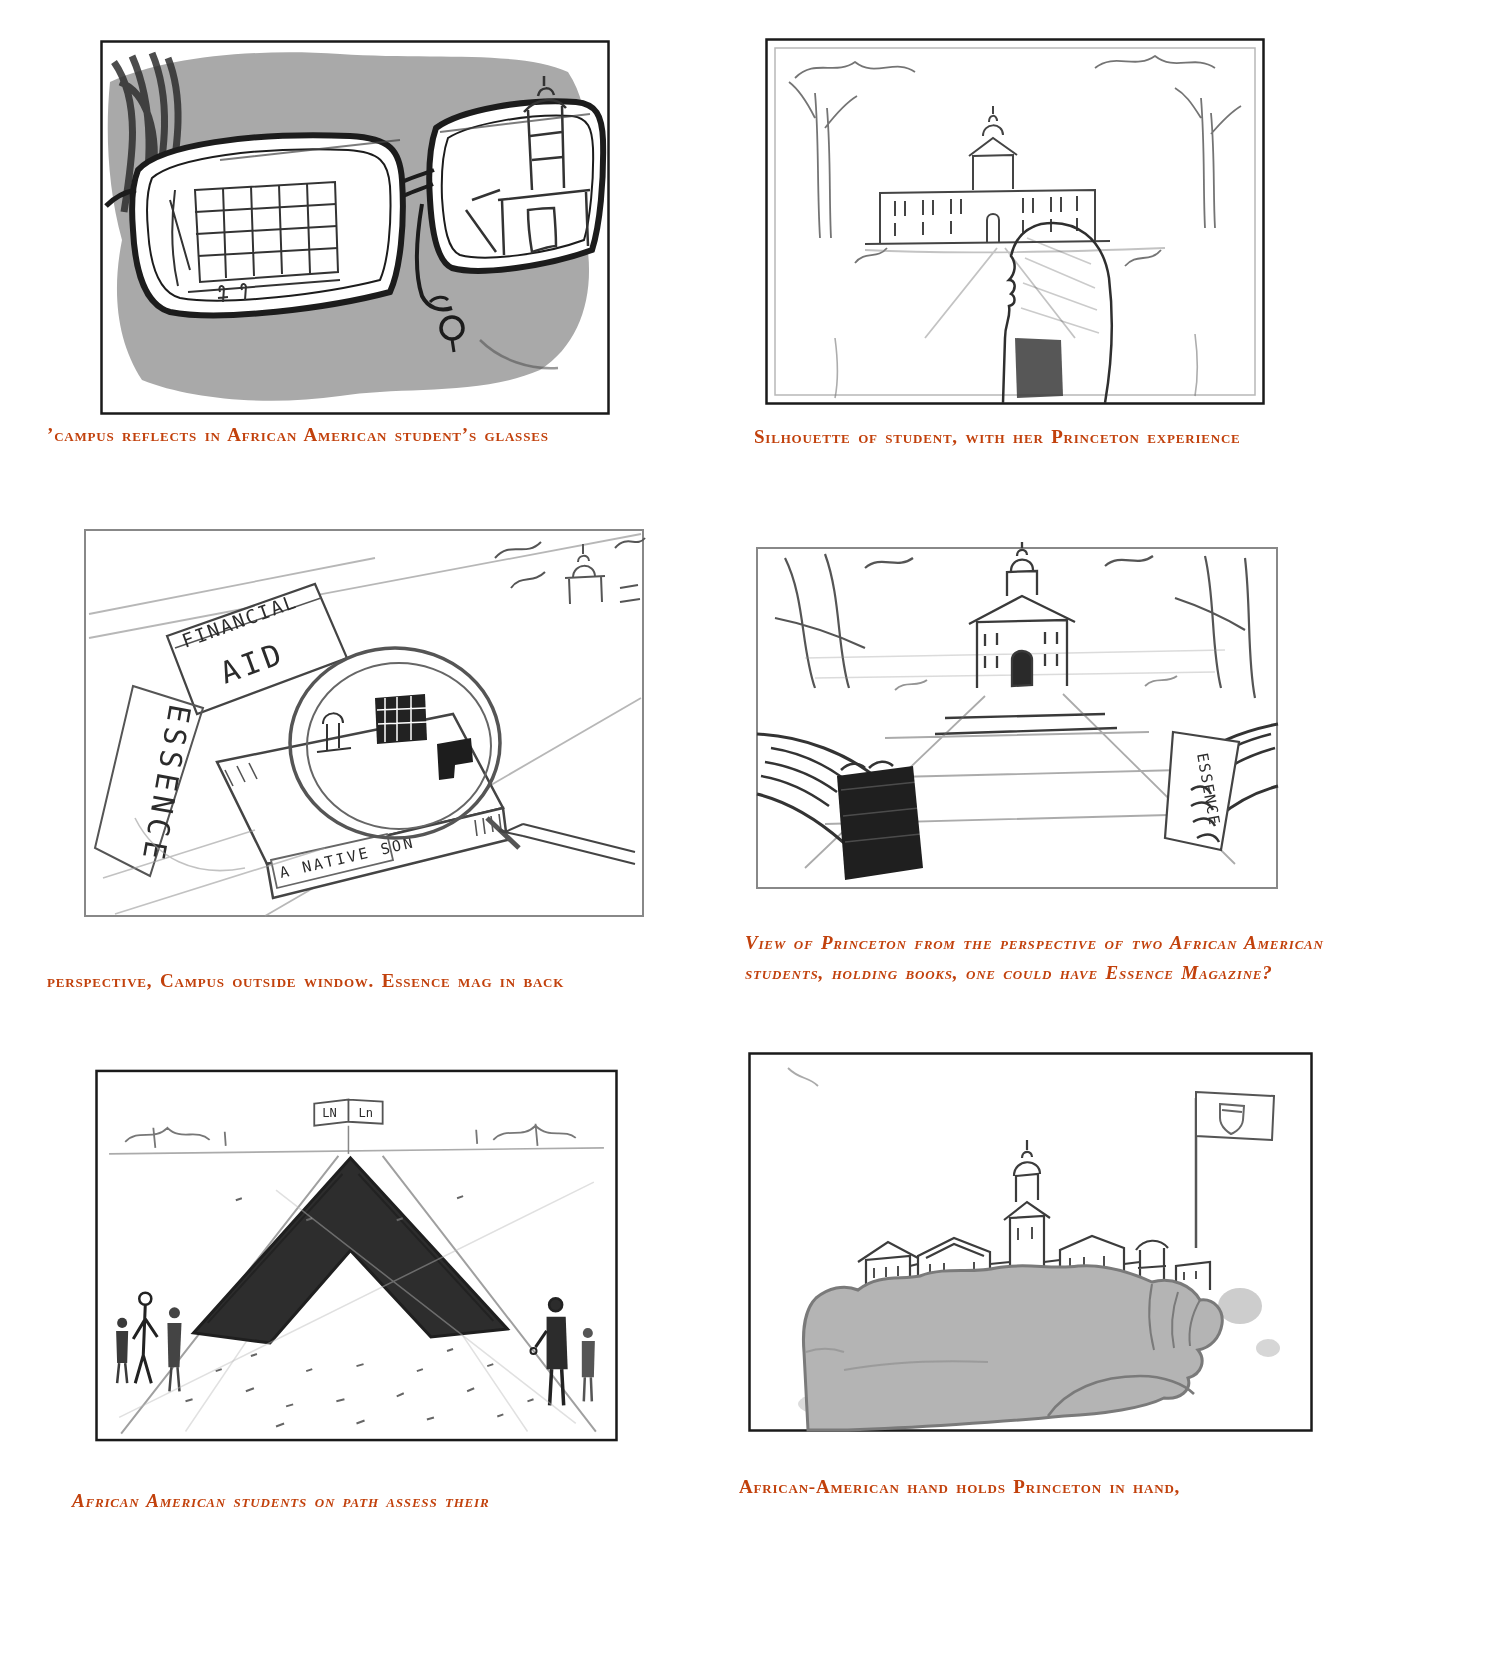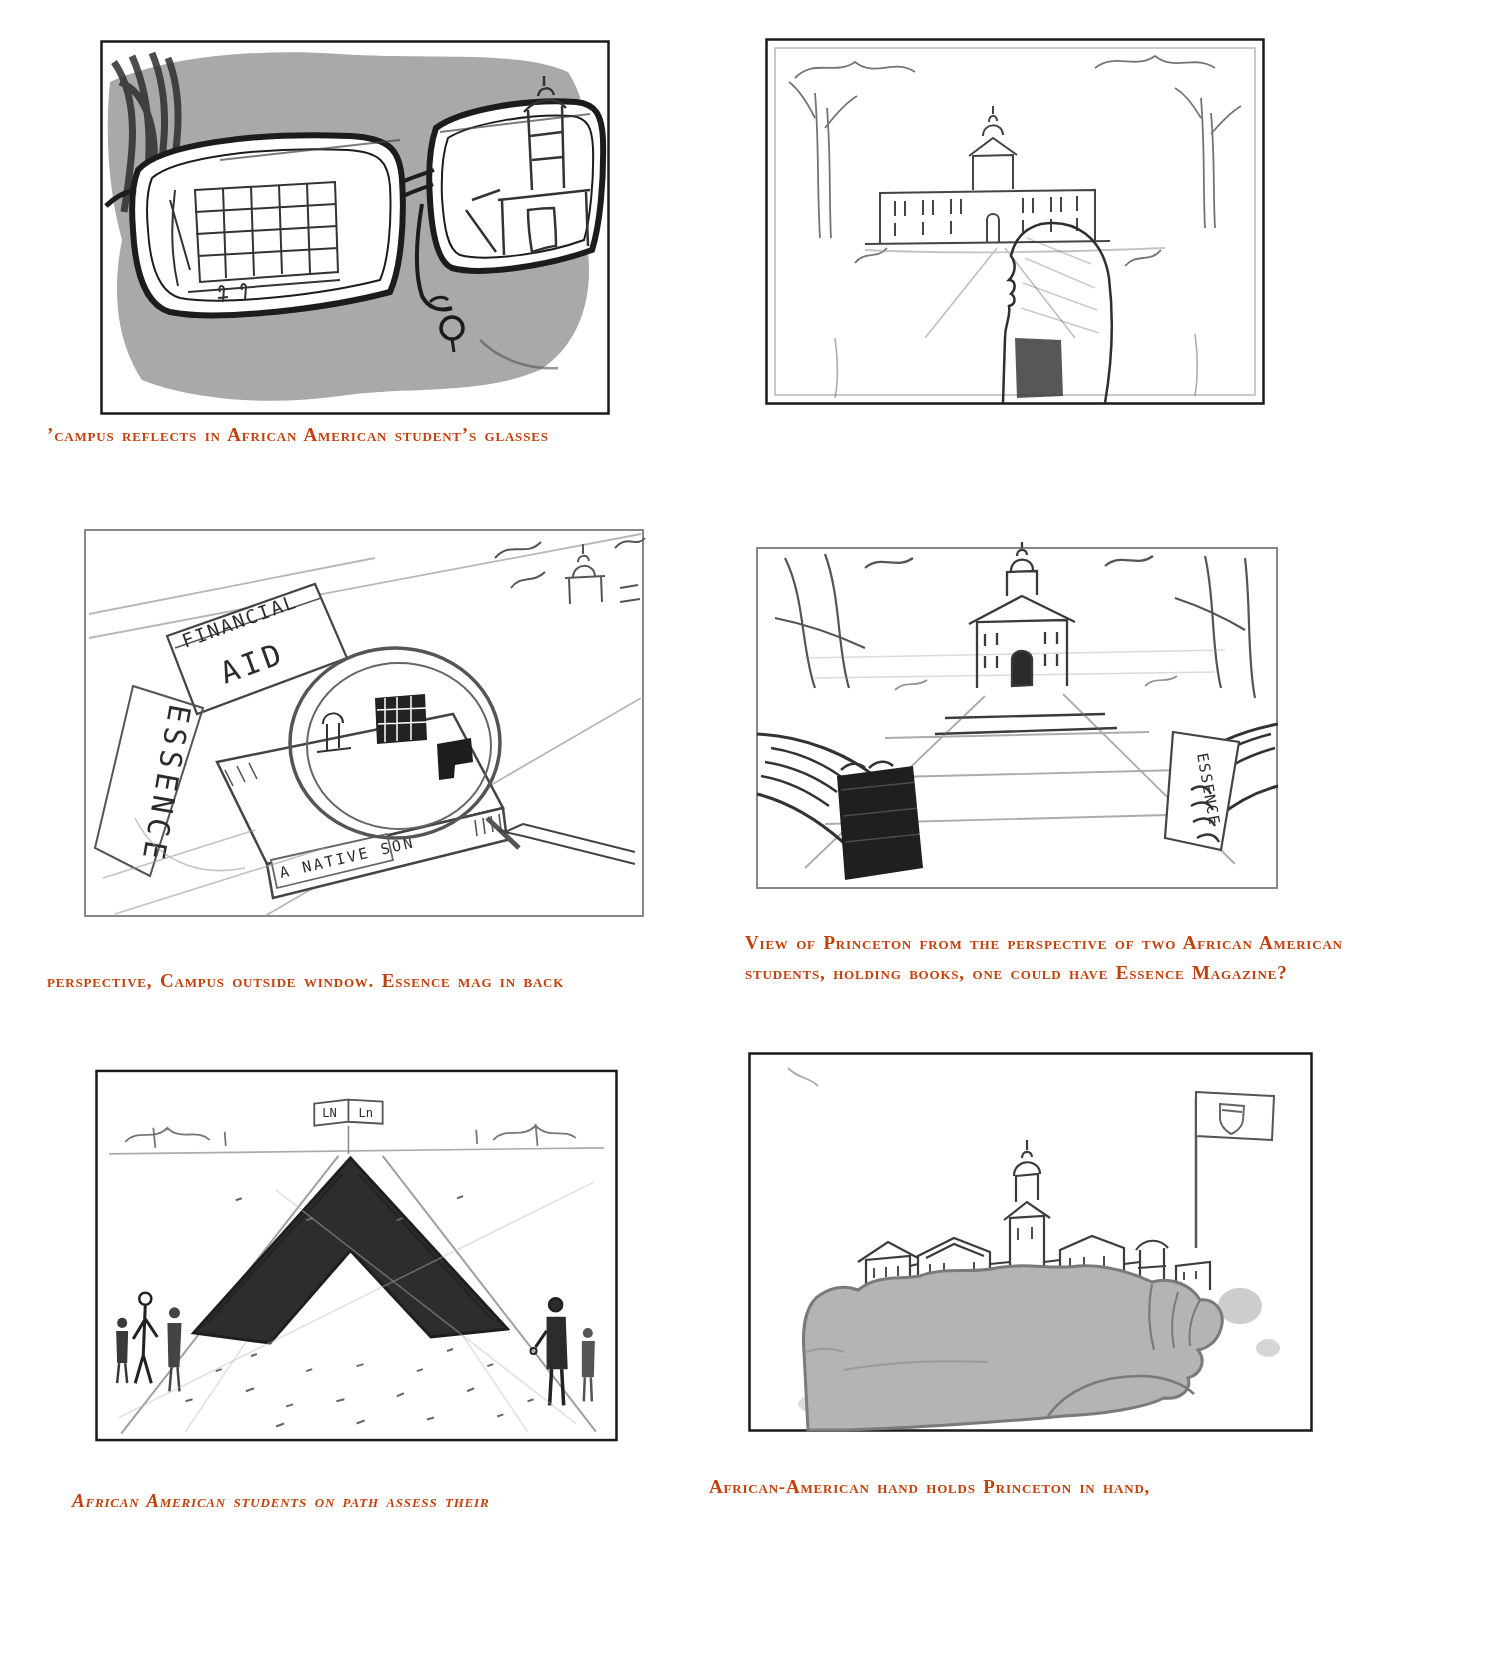--- a/index.html
+++ b/index.html
@@ -32,23 +32,23 @@
   }
   #sk1 { left: 100px; top: 40px;   width: 510px; height: 375px; }
   #sk2 { left: 765px; top: 38px;   width: 500px; height: 367px; }
   #sk3 { left: 75px;  top: 518px;  width: 580px; height: 410px; }
   #sk4 { left: 745px; top: 538px;  width: 545px; height: 365px; }
   #sk5 { left: 95px;  top: 1068px; width: 523px; height: 375px; }
   #sk6 { left: 748px; top: 1052px; width: 565px; height: 380px; }
   #cap1 { left: 30px;  top: 420px; }
   #cap2 { left: 737px; top: 422px; }
   #cap3 { left: 30px;  top: 966px; max-width: 640px; overflow: hidden; }
-  #cap4 { left: 728px; top: 928px; }
+  #cap4 { left: 728px; top: 928px; font-style: italic; }
   #cap5 { left: 55px;  top: 1486px; font-style: italic; }
-  #cap6 { left: 692px; top: 1472px; }
+  #cap6 { left: 722px; top: 1472px; }
 </style>
 </head>
 <body>
 
 <div class="page">
 
   <svg id="sk1" class="sketch" viewBox="0 0 510 375">
     <rect x="1.5" y="1.5" width="507" height="372" fill="#ffffff" stroke="#1a1a1a" stroke-width="2.5"></rect>
     <path d="M10,42 C62,18 150,8 240,14 C330,20 420,10 468,32 C494,72 488,122 478,170 C500,230 490,298 440,330 C380,356 300,346 240,356 C170,366 92,360 42,340 C16,300 12,250 22,200 C8,150 5,92 10,42 Z" fill="#a9a9a9"></path>
     <path d="M14,22 C42,62 32,122 24,172 M32,16 C56,70 50,130 42,182 M52,13 C72,60 64,112 56,162 M20,42 C46,52 60,92 52,142 M68,18 C84,58 78,104 70,150" fill="none" stroke="#2e2e2e" stroke-width="7" opacity="0.85"></path>
@@ -280,20 +280,21 @@
     <path d="M60,378 L56,300 C54,276 58,256 68,246 C80,236 96,232 110,238 C130,222 152,228 172,224 C198,214 224,222 248,216 C276,210 304,218 330,214 C356,212 382,220 404,230 C424,224 444,234 452,248 C466,246 476,258 474,272 C472,286 462,296 450,298 C458,308 454,322 440,326 C444,338 432,348 416,346 C396,356 356,362 316,364 C256,370 160,376 100,378 Z" fill="#b4b4b4" stroke="#7a7a7a" stroke-width="3"></path>
     <path d="M452,248 C444,262 440,278 442,294 M430,240 C424,258 422,276 426,296 M404,232 C400,252 400,274 406,298" stroke="#7a7a7a" stroke-width="2" fill="none"></path>
     <path d="M300,364 C318,338 352,324 392,324 C416,324 436,332 446,342" stroke="#7a7a7a" stroke-width="2.5" fill="none"></path>
     <path d="M96,318 C140,310 190,308 240,310 M58,300 C70,296 84,296 96,300" stroke="#8a8a8a" stroke-width="2" fill="none" opacity="0.6"></path>
   </svg>
 
   <div id="cap1" class="caption">
     <div class="cap-line">’campus reflects in African American student’s glasses</div>
   </div>
   <div id="cap2" class="caption">
+    <div class="cap-line">Silhouette of student, with her Princeton experience</div>
   </div>
   <div id="cap3" class="caption">
     <div class="cap-line">perspective, Campus outside window. Essence mag in back</div>
   </div>
   <div id="cap4" class="caption">
     <div class="cap-line">View of Princeton from the perspective of two African American</div>
     <div class="cap-line">students, holding books, one could have Essence Magazine?</div>
   </div>
   <div id="cap5" class="caption">
     <div class="cap-line">African American students on path assess their</div>

